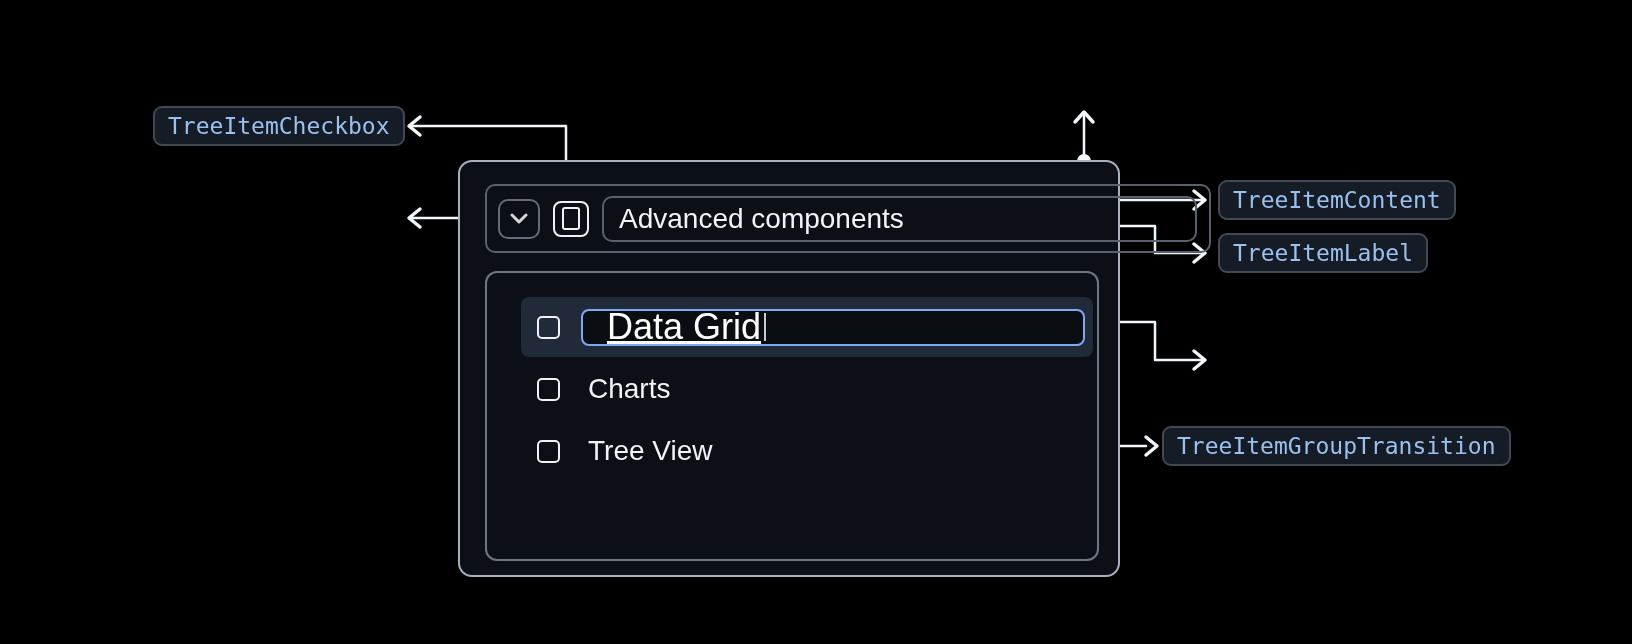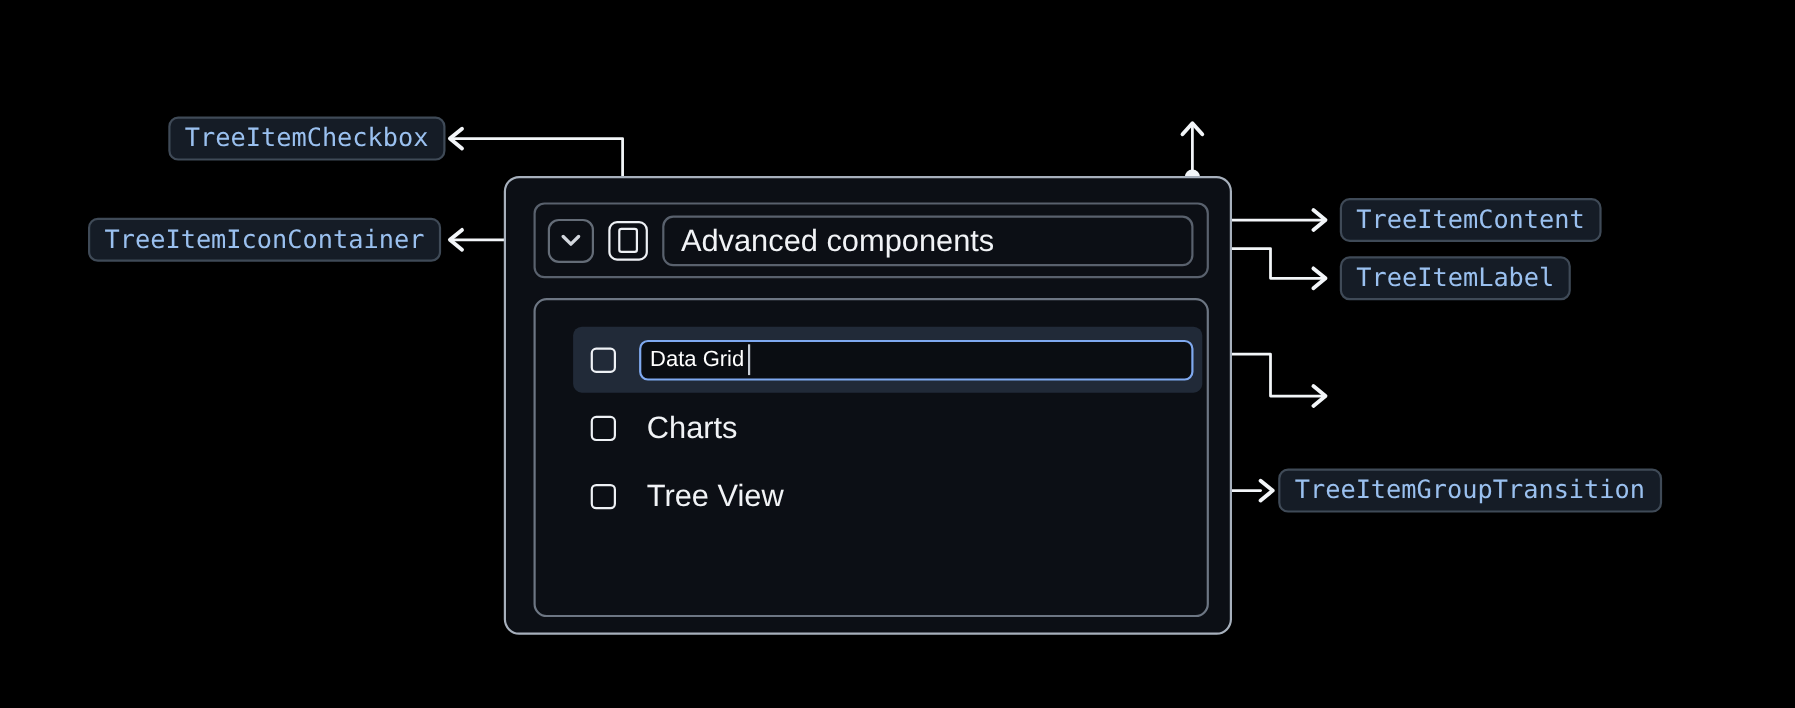--- a/index.html
+++ b/index.html
@@ -18,21 +18,21 @@
   .badge-iconcontainer{left:80px;top:198px;}
   .badge-content{left:1218px;top:180px;}
   .badge-label{left:1218px;top:233px;}
   .badge-labelinput{left:1218px;top:340px;}
   .badge-grouptransition{left:1162px;top:426px;align-items:center;}
 
   
   .panel{position:absolute;left:458px;top:160px;width:662px;height:417px;box-sizing:border-box;
          background:var(--panel-bg,#0c0f15);border:2px solid var(--panel-border,#a7b0bc);
          border-radius:14px;}
-  .content{position:absolute;left:25px;top:22px;width:614px;height:69px;box-sizing:border-box;
+  .content{position:absolute;left:25px;top:22px;width:726px;height:69px;box-sizing:border-box;
            border:2px solid var(--inner-border,#59616d);border-radius:10px;
            display:flex;align-items:center;padding-left:11px;gap:13px;}
   .chev-btn{width:42px;height:40px;box-sizing:border-box;border:2px solid #646c77;border-radius:10px;
             display:flex;align-items:center;justify-content:center;flex:none;}
   .cb-el{width:36px;height:36px;box-sizing:border-box;border:2.5px solid var(--checkbox-color,#eef1f5);
          border-radius:8px;display:flex;align-items:center;justify-content:center;flex:none;}
   .cb-glyph{width:18px;height:23px;box-sizing:border-box;border:2.5px solid var(--checkbox-color,#eef1f5);
             border-radius:3px;}
   .label-box{flex:1;height:46px;margin-right:12px;box-sizing:border-box;
              border:2px solid var(--inner-border,#59616d);border-radius:10px;
@@ -42,21 +42,21 @@
          border:2px solid var(--group-border,#6d7683);border-radius:12px;padding-top:24px;}
   .row{height:60px;margin-bottom:2px;display:flex;align-items:center;padding-left:50px;}
   .row-cb{width:23px;height:23px;box-sizing:border-box;flex:none;
           border:2.5px solid var(--checkbox-color,#eef1f5);border-radius:5px;}
   .row-label{margin-left:28px;font-size:28px;color:var(--text,#f1f3f6);white-space:nowrap;}
   .row.editing{margin-left:34px;margin-right:4px;padding-left:16px;
                background:var(--row-highlight-bg,#212a38);border-radius:8px;}
   .label-input{flex:1;margin-left:21px;margin-right:8px;height:37px;box-sizing:border-box;
                border:2px solid var(--input-border,#7fa9f0);border-radius:8px;
                background:var(--input-bg,#0a0d12);display:flex;align-items:center;
-               padding-left:8px;font-size:20px;color:#ffffff;white-space:nowrap;}
+               padding-left:24px;font-size:36px;color:#ffffff;white-space:nowrap;text-decoration:underline;}
   .caret{width:2px;height:28px;background:#c7cdd5;margin-left:3px;flex:none;}
 </style>
 </head>
 <body>
 
 <div class="stage">
 
   <svg class="wires" viewBox="0 0 1632 644">
     <g stroke="#f3f6f9" stroke-width="2.5" fill="none" stroke-linecap="round" stroke-linejoin="round">
       <g>
@@ -92,23 +92,20 @@
       <g>
         <path d="M1097,446 H1146"></path>
         <path d="M1146,437 L1157,446 L1146,455" stroke-width="3.5"></path>
         <circle cx="1097" cy="446" r="7" fill="#f3f6f9" stroke="none"></circle>
       </g>
     </g>
   </svg>
 
   <div class="badge badge-checkbox">
     <span>TreeItemCheckbox</span>
-  </div>
-  <div class="badge badge-iconcontainer">
-    <span>TreeItemIconContainer</span>
   </div>
   <div class="badge badge-content">
     <span>TreeItemContent</span>
   </div>
   <div class="badge badge-label">
     <span>TreeItemLabel</span>
   </div>
   <div class="badge badge-grouptransition">
     <span>TreeItemGroupTransition</span>
   </div>

